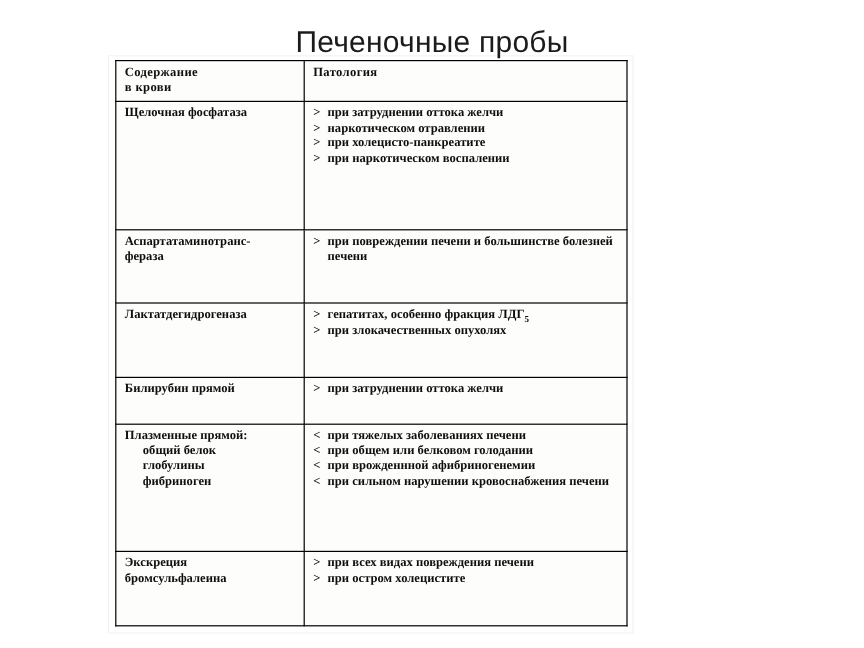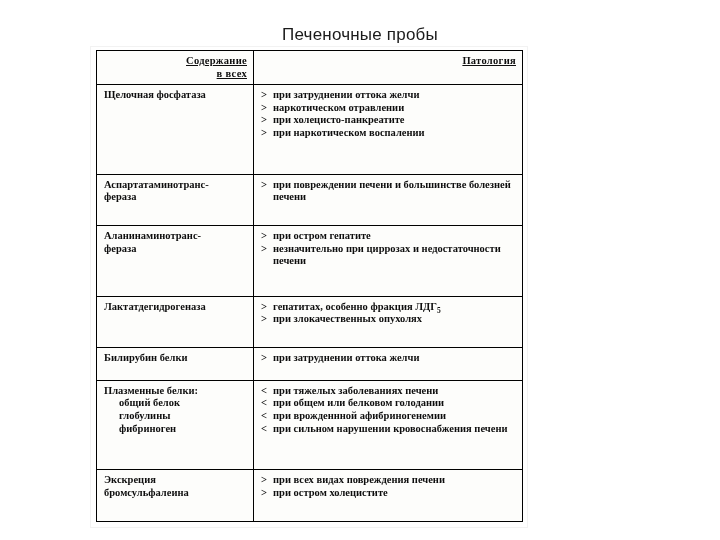--- a/index.html
+++ b/index.html
@@ -28,21 +28,21 @@
     overflow: hidden;
     pointer-events: none;
   }
   .title-text {
     position: absolute;
     left: 0;
     top: 20px;
     width: 720px;
     text-align: center;
     font-family: "Liberation Sans", "DejaVu Sans", sans-serif;
-    font-size: 17px;
+    font-size: 25px;
     line-height: 30px;
     font-weight: 400;
     color: #1b1b1b;
     letter-spacing: 0.2px;
     white-space: nowrap;
   }
 
   
   .scan-wrap {
     position: absolute;
@@ -69,27 +69,26 @@
     padding: 4px 6px 4px 7px;
     font-size: 10.5px;
     line-height: 12.6px;
     font-weight: 700;
     color: #0e0e0e;
   }
   col.c-analyte { width: 157px; }
   col.c-path    { width: 269px; }
 
   thead th {
-    text-align: right;
+    text-align: left;
     vertical-align: middle;
     font-size: 11px;
     line-height: 13px;
     letter-spacing: 0.3px;
     padding: 5px 4px;
-    text-decoration: underline;
   }
   th .hdr-l1 { display: block; }
   th .hdr-l2 { display: block; }
 
   td.analyte {
     font-size: 10.5px;
     line-height: 13px;
     margin-top: 20px;
   }
   td.analyte .ana-line { display: block; white-space: pre; }
@@ -138,21 +137,21 @@
   <table class="liver">
     <colgroup>
       <col class="c-analyte">
       <col class="c-path">
     </colgroup>
 
     <thead>
       <tr>
         <th scope="col">
           <span class="hdr-l1">Содержание</span>
-          <span class="hdr-l2">в всех</span>
+          <span class="hdr-l2">в крови</span>
         </th>
         <th scope="col">Патология</th>
       </tr>
     </thead>
 
     <tbody id="table-body">
         <tr>
           <td class="analyte">
             <span class="ana-line">Щелочная фосфатаза</span>
           </td>
@@ -167,48 +166,38 @@
           <td class="analyte">
             <span class="ana-line">Аспартатаминотранс-</span>
             <span class="ana-line">фераза</span>
           </td>
           <td class="pathology">
             <span class="p-item"><span class="mark">&gt;</span><span>при повреждении печени и большинстве болезней печени</span></span>
           </td>
         </tr>
         <tr>
           <td class="analyte">
-            <span class="ana-line">Аланинаминотранс-</span>
-            <span class="ana-line">фераза</span>
-          </td>
-          <td class="pathology">
-            <span class="p-item"><span class="mark">&gt;</span><span>при остром гепатите</span></span>
-            <span class="p-item"><span class="mark">&gt;</span><span>незначительно при циррозах и недостаточности печени</span></span>
-          </td>
-        </tr>
-        <tr>
-          <td class="analyte">
             <span class="ana-line">Лактатдегидрогеназа</span>
           </td>
           <td class="pathology">
             <span class="p-item"><span class="mark">&gt;</span><span>гепатитах, особенно фракция ЛДГ</span><sub>5</sub></span>
             <span class="p-item"><span class="mark">&gt;</span><span>при злокачественных опухолях</span></span>
           </td>
         </tr>
         <tr>
           <td class="analyte">
-            <span class="ana-line">Билирубин белки</span>
+            <span class="ana-line">Билирубин прямой</span>
           </td>
           <td class="pathology">
             <span class="p-item"><span class="mark">&gt;</span><span>при затруднении оттока желчи</span></span>
           </td>
         </tr>
         <tr>
           <td class="analyte">
-            <span class="ana-line">Плазменные белки:</span>
+            <span class="ana-line">Плазменные прямой:</span>
             <span class="ana-sub">общий белок</span>
             <span class="ana-sub">глобулины</span>
             <span class="ana-sub">фибриноген</span>
           </td>
           <td class="pathology">
             <span class="p-item"><span class="mark">&lt;</span><span>при тяжелых заболеваниях печени</span></span>
             <span class="p-item"><span class="mark">&lt;</span><span>при общем или белковом голодании</span></span>
             <span class="p-item"><span class="mark">&lt;</span><span>при врожденнной афибриногенемии</span></span>
             <span class="p-item"><span class="mark">&lt;</span><span>при сильном нарушении кровоснабжения печени</span></span>
           </td>

